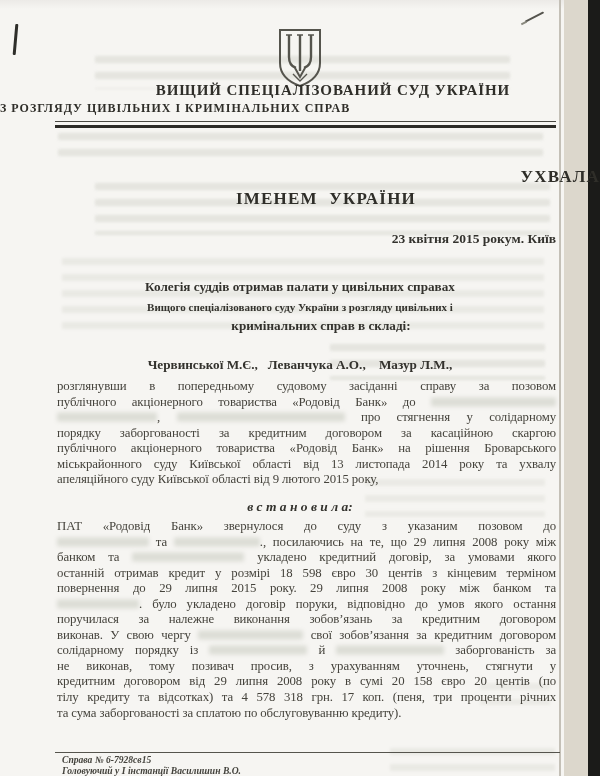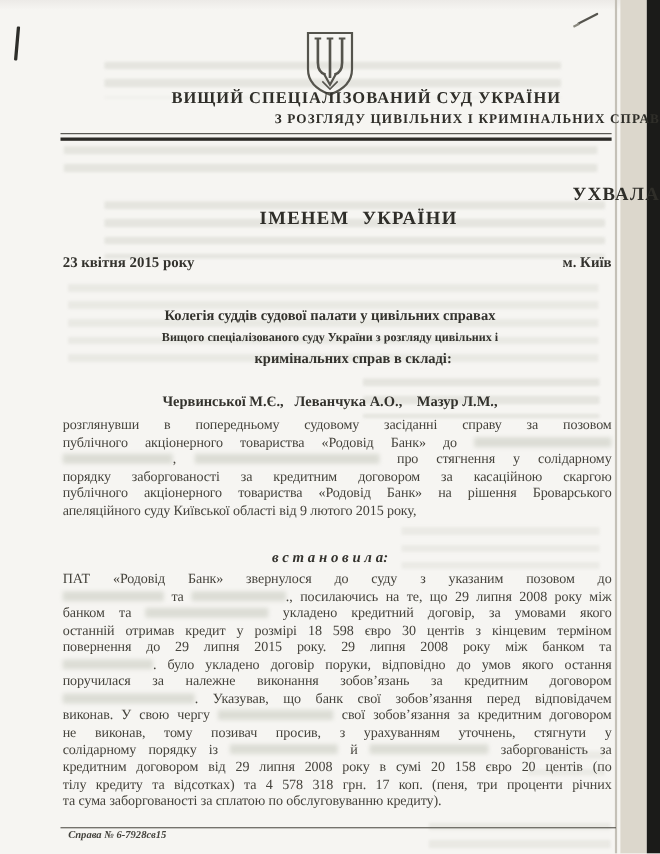--- a/index.html
+++ b/index.html
@@ -19,26 +19,26 @@
   .tick{position:absolute;left:14px;top:24px;width:3px;height:31px;background:#2e2e2a;transform:rotate(5deg);border-radius:1px;}
   .pen{position:absolute;left:524px;top:16px;width:21px;height:2.4px;background:#55544e;transform:rotate(-27deg);border-radius:2px;}
   .pen2{position:absolute;left:521px;top:22px;width:6px;height:2px;background:#8a897f;transform:rotate(-27deg);}
   
   .bleed{position:absolute;opacity:.55;filter:blur(1.6px);pointer-events:none;
     background:repeating-linear-gradient(180deg,rgba(141,145,126,.30) 0px,rgba(141,145,126,.30) 7px,rgba(0,0,0,0) 7px,rgba(0,0,0,0) 16px);}
   
   .emblem{position:absolute;top:27px;left:50%;transform:translateX(-50%);}
   
   .hdr1{position:absolute;top:82px;left:0;width:100%;text-align:center;font-weight:bold;font-size:15px;letter-spacing:.9px;color:#2f2e29;padding-left:33px;}
-  .hdr2{position:absolute;top:101px;left:0;width:100%;text-align:right;font-weight:bold;font-size:12px;letter-spacing:1px;color:#2f2e29;}
+  .hdr2{position:absolute;top:101px;left:0;width:100%;text-align:left;font-weight:bold;font-size:12px;letter-spacing:1px;color:#2f2e29;}
   .rule{position:absolute;top:121px;left:55px;width:501px;height:7px;
     border-top:1.5px solid #4a4943;border-bottom:3.5px solid #2c2b27;box-sizing:border-box;}
   .title1{position:absolute;top:167px;left:0;width:100%;text-align:right;font-weight:bold;font-size:17px;letter-spacing:1.2px;color:#2f2e29;}
   .title2{position:absolute;top:189px;left:0;width:100%;text-align:center;font-weight:bold;font-size:17px;letter-spacing:1.2px;word-spacing:6px;color:#2f2e29;padding-left:26px;}
-  .dateline{position:absolute;top:231px;left:57px;width:499px;display:flex;justify-content:space-between;font-weight:bold;font-size:13.5px;color:#33322d;}
+  .dateline{position:absolute;top:231px;left:57px;width:499px;display:flex;justify-content:flex-end;font-weight:bold;font-size:13.5px;color:#33322d;}
   .panel1{position:absolute;top:279px;left:0;width:100%;text-align:center;font-weight:bold;font-size:13.2px;color:#33322d;}
   .panel2{position:absolute;top:301px;left:0;width:100%;text-align:center;font-weight:bold;font-size:11px;color:#33322d;}
   .panel3{position:absolute;top:318px;left:0;width:100%;text-align:center;font-weight:bold;font-size:13.2px;color:#33322d;padding-left:21px;}
   .judges{position:absolute;top:357px;left:0;width:100%;text-align:center;font-weight:bold;font-size:13.2px;color:#33322d;white-space:pre;}
   
   .para{position:absolute;left:57px;width:499px;font-size:12.8px;letter-spacing:-.1px;color:#45433c;}
   .para-1{top:379px;}
   .para-2{top:519px;}
   .tline{line-height:15.55px;height:15.55px;text-align:justify;text-align-last:justify;overflow:visible;}
   .tline.lastline{text-align-last:left;}
@@ -89,49 +89,50 @@
   <div class="rule"></div>
 
   <div class="title1">УХВАЛА</div>
   <div class="title2">ІМЕНЕМ УКРАЇНИ</div>
 
   <div class="dateline">
     <span>23 квітня 2015 року</span>
     <span>м. Київ</span>
   </div>
 
-  <div class="panel1">Колегія суддів судової палати у цивільних справах</div>
+  <div class="panel1">Колегія суддів отримав палати у цивільних справах</div>
   <div class="panel2">Вищого спеціалізованого суду України з розгляду цивільних і</div>
   <div class="panel3">кримінальних справ в складі:</div>
   <div class="judges">Червинської М.Є.,   Леванчука А.О.,    Мазур Л.М.,</div>
 
   <div class="para para-1">
       <div class="tline">розглянувши в попередньому судовому засіданні справу за позовом</div>
       <div class="tline">публічного акціонерного товариства «Родовід Банк» до <span class="redact faint" style="width: 125px;"></span></div>
       <div class="tline"><span class="redact faint" style="width: 100px;"></span>, <span class="redact faint" style="width: 168px;"></span> про стягнення у солідарному</div>
       <div class="tline">порядку заборгованості за кредитним договором за касаційною скаргою</div>
       <div class="tline">публічного акціонерного товариства «Родовід Банк» на рішення Броварського</div>
+      <div class="tline">міськрайонного суду Київської області від 13 листопада 2014 року та ухвалу</div>
       <div class="tline lastline">апеляційного суду Київської області від 9 лютого 2015 року,</div>
     </div>
 
   <div class="ruling">в с т а н о в и л а:</div>
 
   <div class="para para-2">
       <div class="tline">ПАТ «Родовід Банк» звернулося до суду з указаним позовом до</div>
       <div class="tline"><span class="redact faint" style="width: 92px;"></span> та <span class="redact faint" style="width: 86px;"></span>., посилаючись на те, що 29 липня 2008 року між</div>
       <div class="tline">банком та <span class="redact faint" style="width: 112px;"></span> укладено кредитний договір, за умовами якого</div>
       <div class="tline">останній отримав кредит у розмірі 18 598 євро 30 центів з кінцевим терміном</div>
       <div class="tline">повернення до 29 липня 2015 року. 29 липня 2008 року між банком та</div>
       <div class="tline"><span class="redact faint" style="width: 82px;"></span>. було укладено договір поруки, відповідно до умов якого остання</div>
       <div class="tline">поручилася за належне виконання зобов’язань за кредитним договором</div>
-      <div class="tline"><span class="redact faint" style="width: 120px;"></span>. Указував, що банк свої зобов’язання перед відповідачем</div>
       <div class="tline">виконав. У свою чергу <span class="redact faint" style="width: 105px;"></span> свої зобов’язання за кредитним договором</div>
+      <div class="tline">солідарному порядку із <span class="redact faint" style="width: 98px;"></span> й <span class="redact faint" style="width: 108px;"></span> заборгованість за</div>
       <div class="tline">не виконав, тому позивач просив, з урахуванням уточнень, стягнути у</div>
-      <div class="tline">солідарному порядку із <span class="redact faint" style="width: 98px;"></span> й <span class="redact faint" style="width: 108px;"></span> заборгованість за</div>
       <div class="tline">кредитним договором від 29 липня 2008 року в сумі 20 158 євро 20 центів (по</div>
       <div class="tline">тілу кредиту та відсотках) та 4 578 318 грн. 17 коп. (пеня, три проценти річних</div>
       <div class="tline lastline">та сума заборгованості за сплатою по обслуговуванню кредиту).</div>
     </div>
 
   <div class="footrule"></div>
   <div class="foot1">Справа № 6-7928св15</div>
+  <div class="foot2">Головуючий у І інстанції Василишин В.О.</div>
 
 </div>
 
 </body></html>

